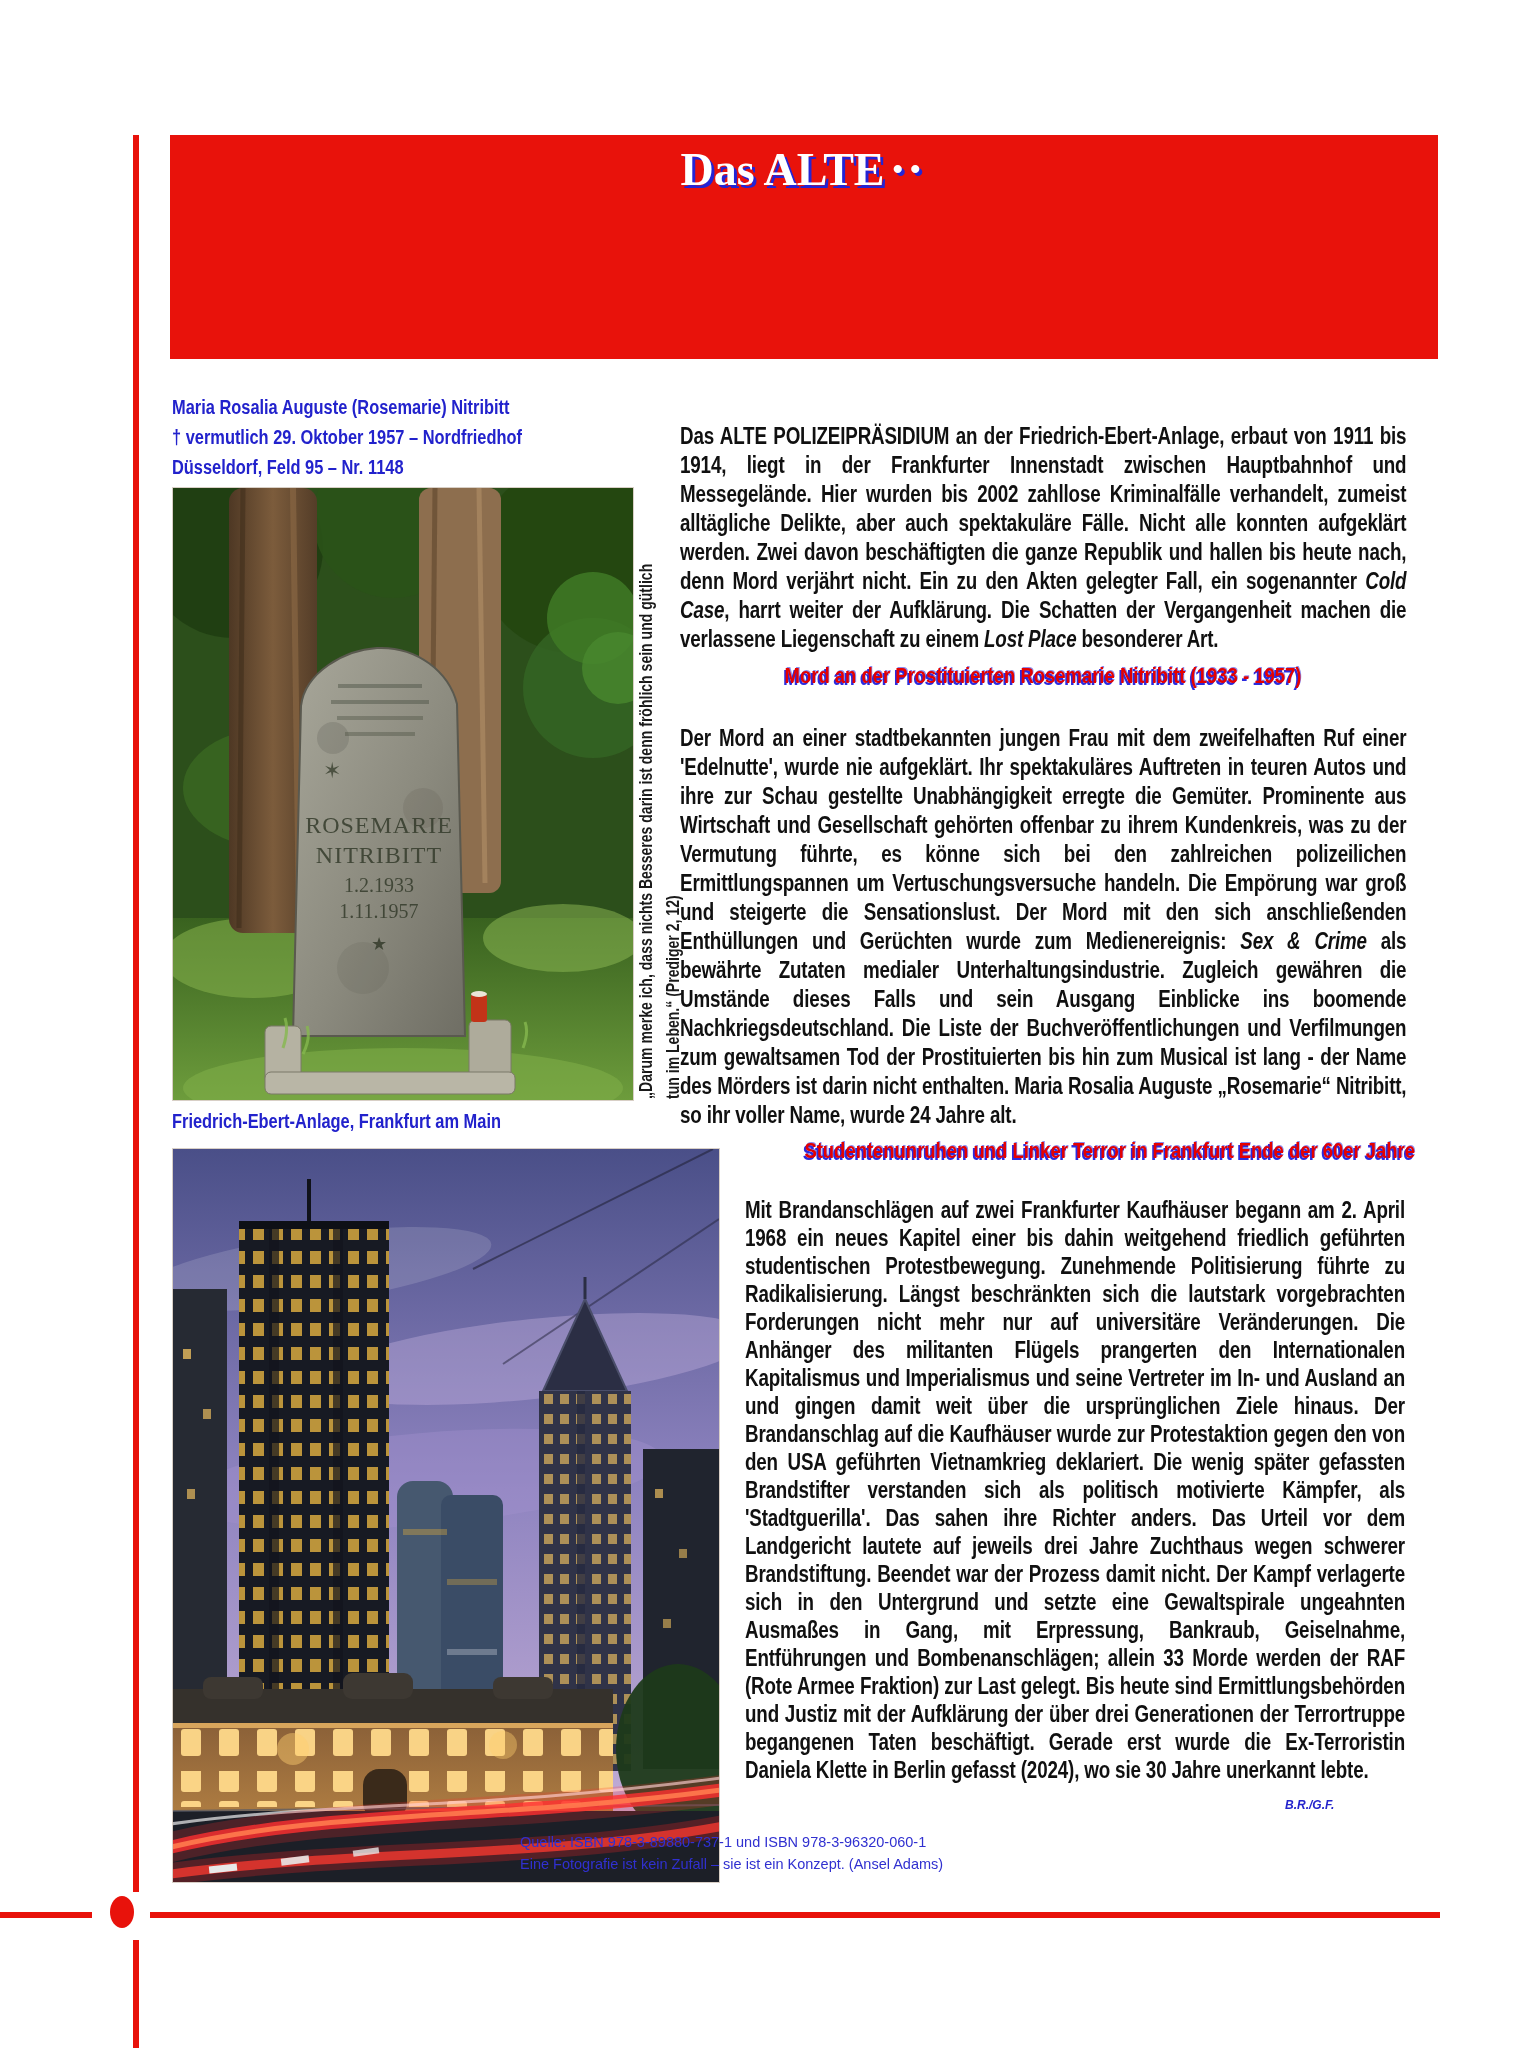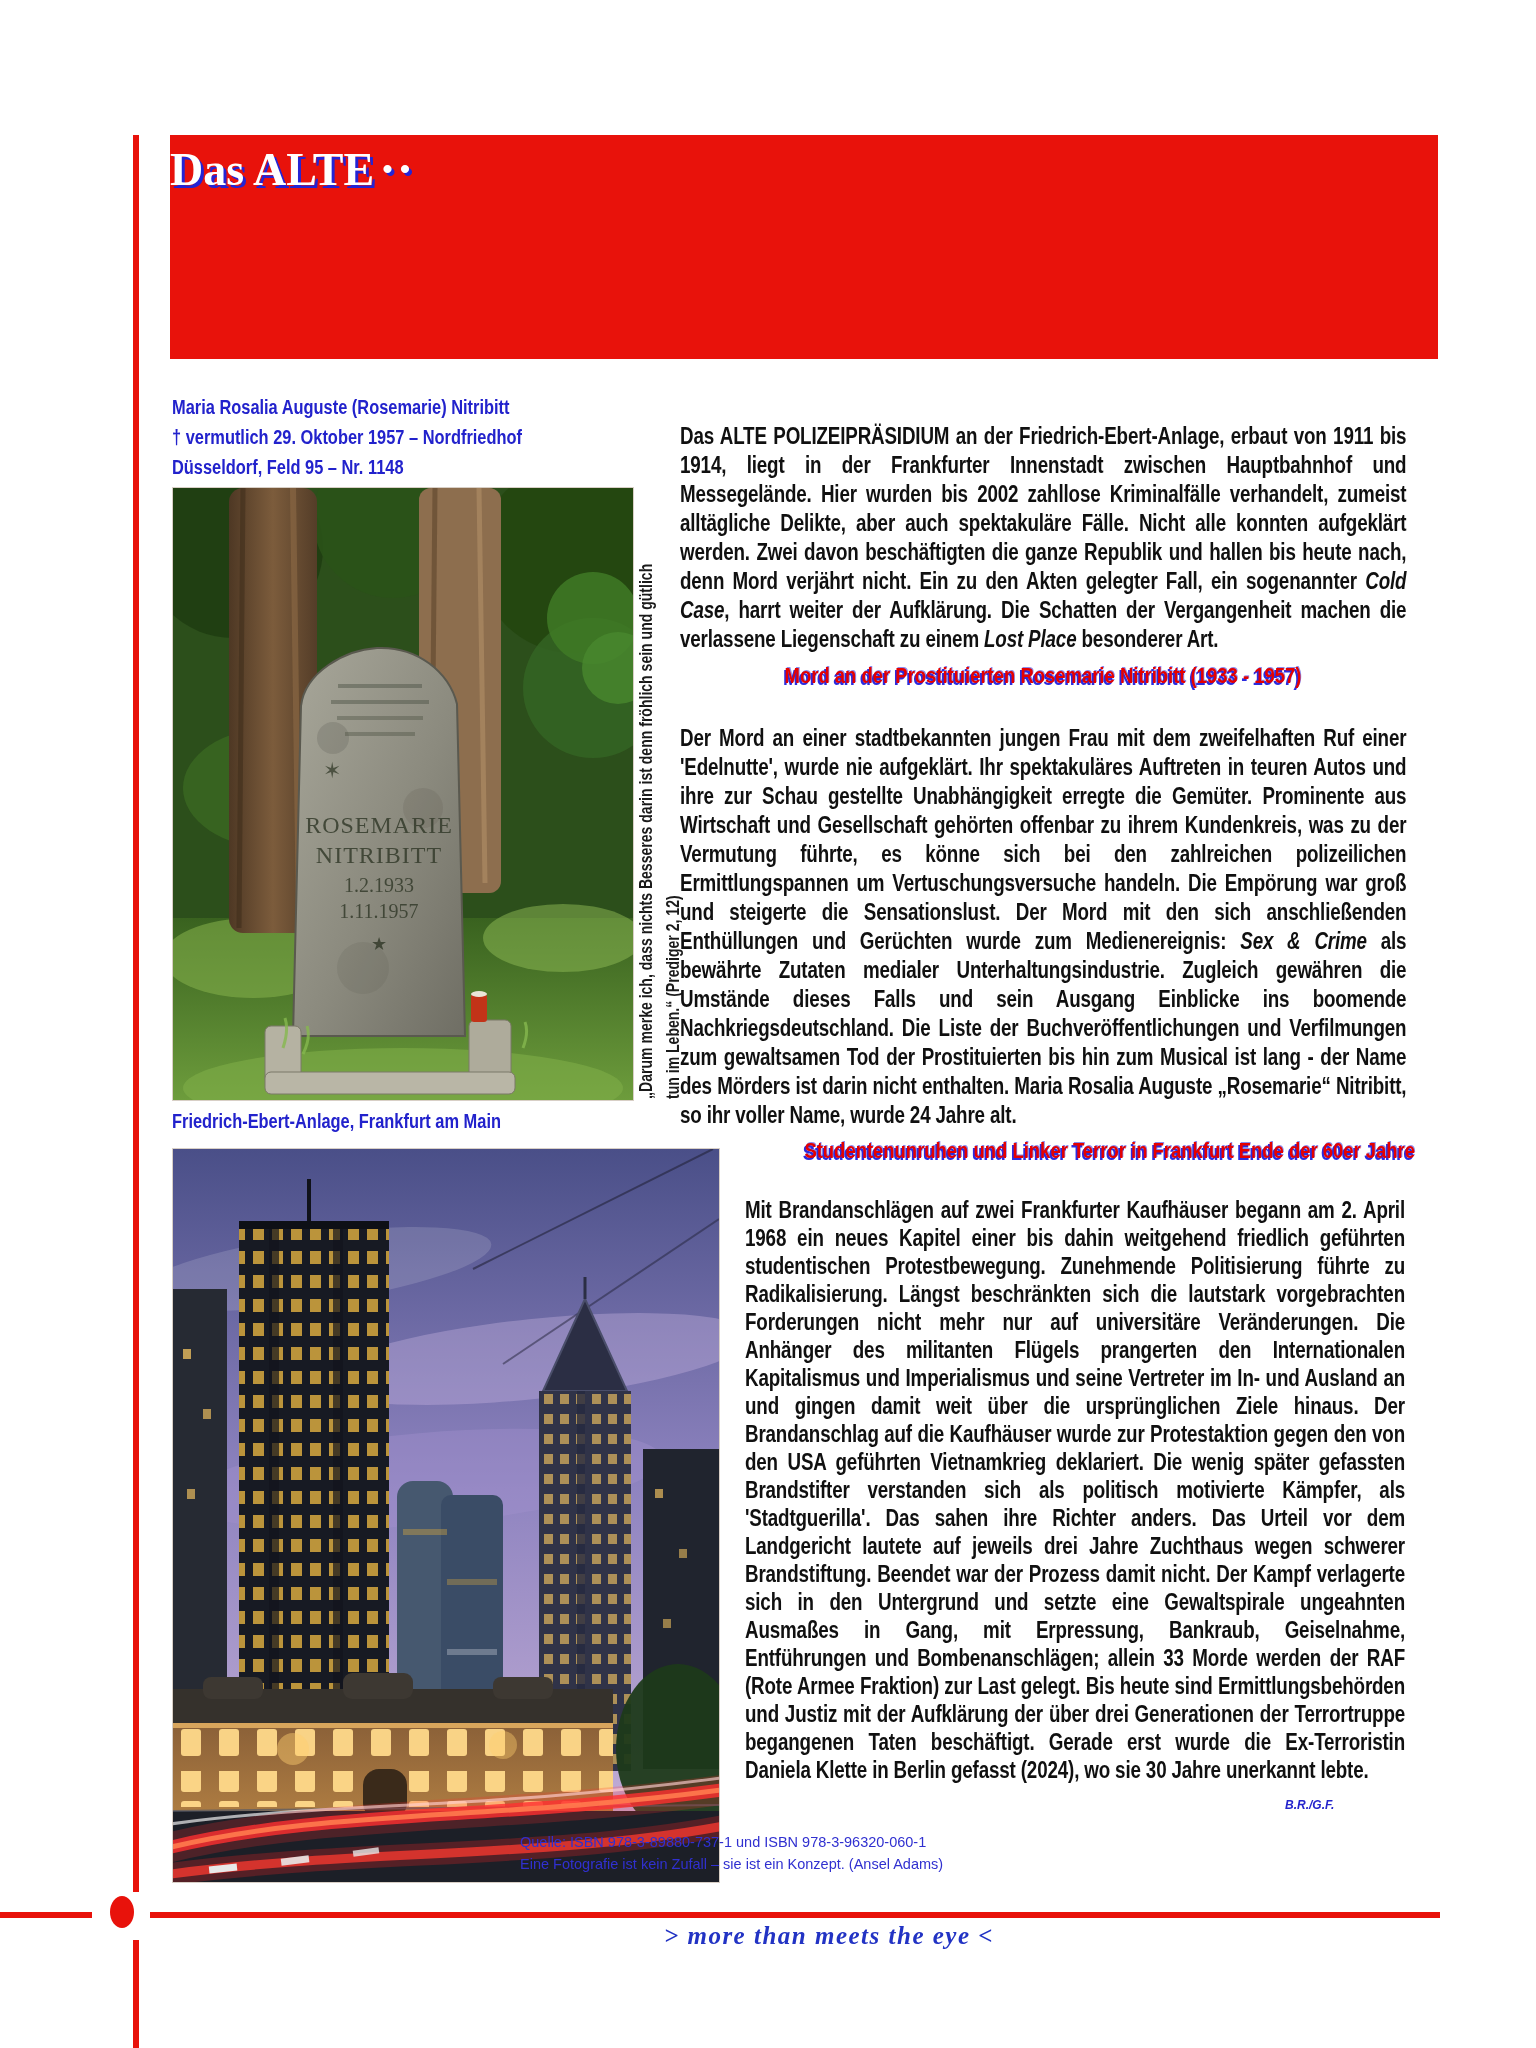--- a/index.html
+++ b/index.html
@@ -9,21 +9,21 @@
   .red{background:#e8120b;}
 
   
   .vline-main{left:133px;top:135px;width:6px;height:1757px;}
   .short-bottom{left:0;top:1912px;width:92px;height:6px;}
   .corner-dot{left:110px;top:1896px;width:24px;height:32px;border-radius:50%;}
   .long-bottom{left:150px;top:1912px;width:1290px;height:6px;}
   .vline-bottom{left:133px;top:1940px;width:6px;height:108px;}
 
   
-  .banner{left:170px;top:135px;width:1268px;height:224px;background:#e8120b;text-align:left;
+  .banner{left:170px;top:135px;width:1268px;height:224px;background:#e8120b;text-align:center;
           color:#ffffff;font-family:"Liberation Serif",serif;font-weight:bold;}
   .banner .pretitle{margin-top:12px;font-size:46px;text-shadow:3px 3px 0 #2424d4;line-height:1;}
   .banner .dots{font-size:30px;letter-spacing:7px;margin-left:8px;position:relative;top:-6px;}
   .banner .title{font-size:106px;line-height:0.92;white-space:nowrap;margin-top:-4px;
                  text-shadow:-5px 6px 0 #2424d4;}
   .banner .subtitle{font-size:46px;margin-top:-4px;line-height:1;text-shadow:3px 4px 0 #2424d4;}
 
   
   .caption{color:#2222cc;font-weight:bold;font-size:20px;line-height:30px;white-space:nowrap;
            transform:scaleX(0.82);transform-origin:0 0;}
@@ -253,15 +253,14 @@
   <div class="abs heading h2">Studentenunruhen und Linker Terror in Frankfurt Ende der 60er Jahre</div>
   <p class="abs body-txt s2body"><span>Mit Brandanschlägen auf zwei Frankfurter Kaufhäuser begann am 2. April 1968 ein neues Kapitel einer bis dahin weitgehend friedlich geführten studentischen Protestbewegung. Zunehmende Politisierung führte zu Radikalisierung. Längst beschränkten sich die lautstark vorgebrachten Forderungen nicht mehr nur auf universitäre Veränderungen. Die Anhänger des militanten Flügels prangerten den Internationalen Kapitalismus und Imperialismus und seine Vertreter im In- und Ausland an und gingen damit weit über die ursprünglichen Ziele hinaus. Der Brandanschlag auf die Kaufhäuser wurde zur Protestaktion gegen den von den USA geführten Vietnamkrieg deklariert. Die wenig später gefassten Brandstifter verstanden sich als politisch motivierte Kämpfer, als 'Stadtguerilla'. Das sahen ihre Richter anders. Das Urteil vor dem Landgericht lautete auf jeweils drei Jahre Zuchthaus wegen schwerer Brandstiftung. Beendet war der Prozess damit nicht. Der Kampf verlagerte sich in den Untergrund und setzte eine Gewaltspirale ungeahnten Ausmaßes in Gang, mit Erpressung, Bankraub, Geiselnahme, Entführungen und Bombenanschlägen; allein 33 Morde werden der RAF (Rote Armee Fraktion) zur Last gelegt. Bis heute sind Ermittlungsbehörden und Justiz mit der Aufklärung der über drei Generationen der Terrortruppe begangenen Taten beschäftigt. Gerade erst wurde die Ex-Terroristin Daniela Klette in Berlin gefasst (2024), wo sie 30 Jahre unerkannt lebte.</span></p>
 
   <div class="abs signature">B.R./G.F.</div>
 
   <div class="abs footer">
     <div>Quelle: ISBN 978-3-89880-737-1 und ISBN 978-3-96320-060-1</div>
     <div>Eine Fotografie ist kein Zufall – sie ist ein Konzept. (Ansel Adams)</div>
   </div>
 
-  <div class="abs tagline">&gt; more than meets the eye &lt;</div>
 
 </div>
 
 </body></html>

